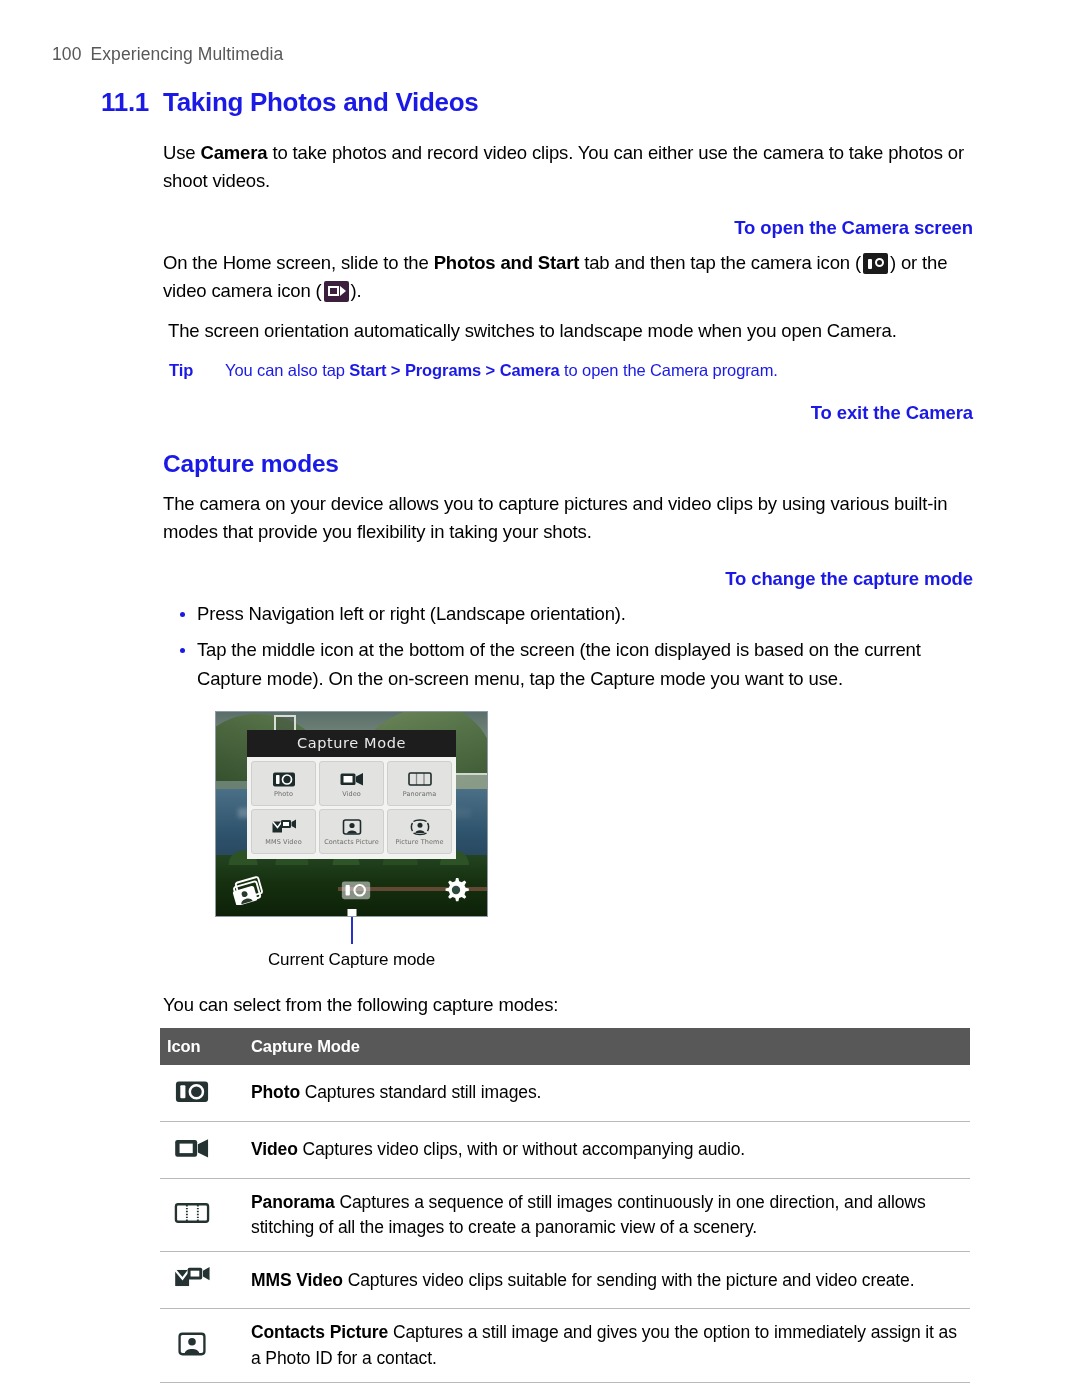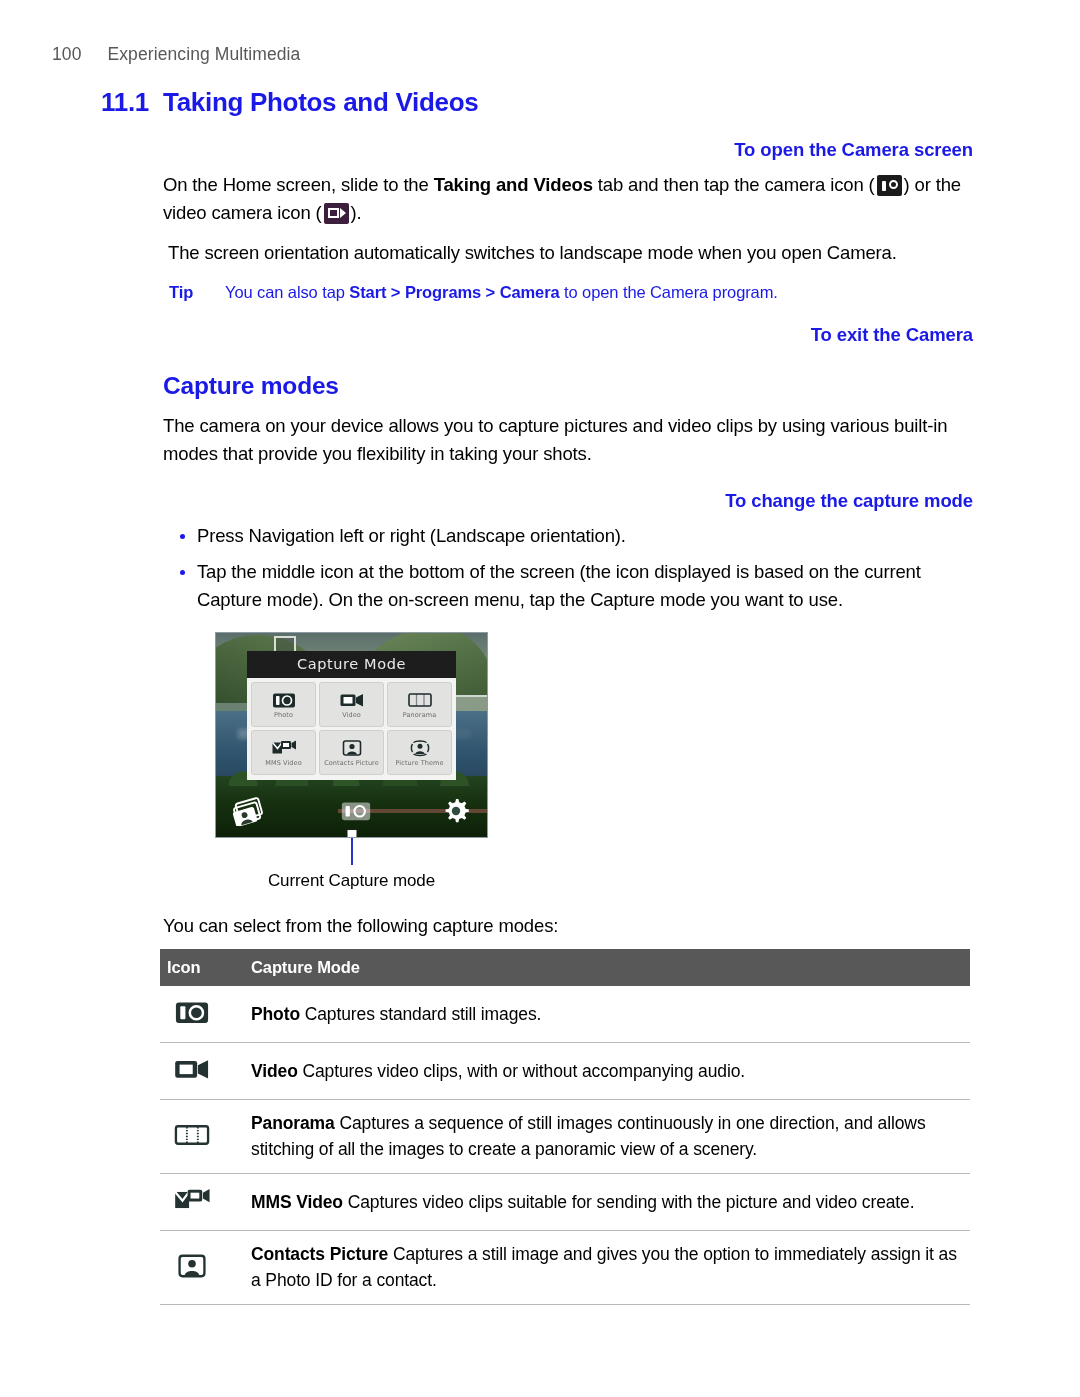--- a/index.html
+++ b/index.html
@@ -25,21 +25,21 @@
   
   .running-header {
     position: absolute;
     left: 52px;
     top: 44px;
     font-size: 17.5px;
     color: #58585a;
     letter-spacing: 0.1px;
     white-space: nowrap;
   }
-  .running-header .pg { margin-right: 26px; text-align: center; }
+  .running-header .pg { margin-right: 9px; text-align: center; }
 
   
   .content {
     position: absolute;
     left: 163px;
     top: 88px;
     width: 810px;
   }
 
   h1.section-title {
@@ -389,24 +389,25 @@
   <div class="running-header">
     <span class="pg">100</span><span>Experiencing Multimedia</span>
   </div>
 
   <div class="content">
 
     <h1 class="section-title">
       <span class="num">11.1</span><span>Taking Photos and Videos</span>
     </h1>
 
+    <p class="body-text"><span>Use </span><b>Camera</b><span> to take photos and record video clips. You can either use the camera to take photos or shoot videos.</span></p>
 
     <h3 class="minor-head">To open the Camera screen</h3>
 
-    <p class="body-text"><span>On the Home screen, slide to the </span><b>Taking and Videos</b><span> tab and then tap the camera icon (</span><span class="inline-icon ico-camera-dark"></span><span>) or the video camera icon (</span><span class="inline-icon ico-video-dark"></span><span>).</span></p>
+    <p class="body-text"><span>On the Home screen, slide to the </span><b>Photos and Start</b><span> tab and then tap the camera icon (</span><span class="inline-icon ico-camera-dark"></span><span>) or the video camera icon (</span><span class="inline-icon ico-video-dark"></span><span>).</span></p>
 
     <p class="body-text indented">The screen orientation automatically switches to landscape mode when you open Camera.</p>
 
     <div class="tip-row">
       <span class="tip-label">Tip</span>
       <span class="tip-body"><span>You can also tap </span><b>Start &gt; Programs &gt; Camera</b><span> to open the Camera program.</span></span>
     </div>
 
     <h3 class="minor-head">To exit the Camera</h3>
 

